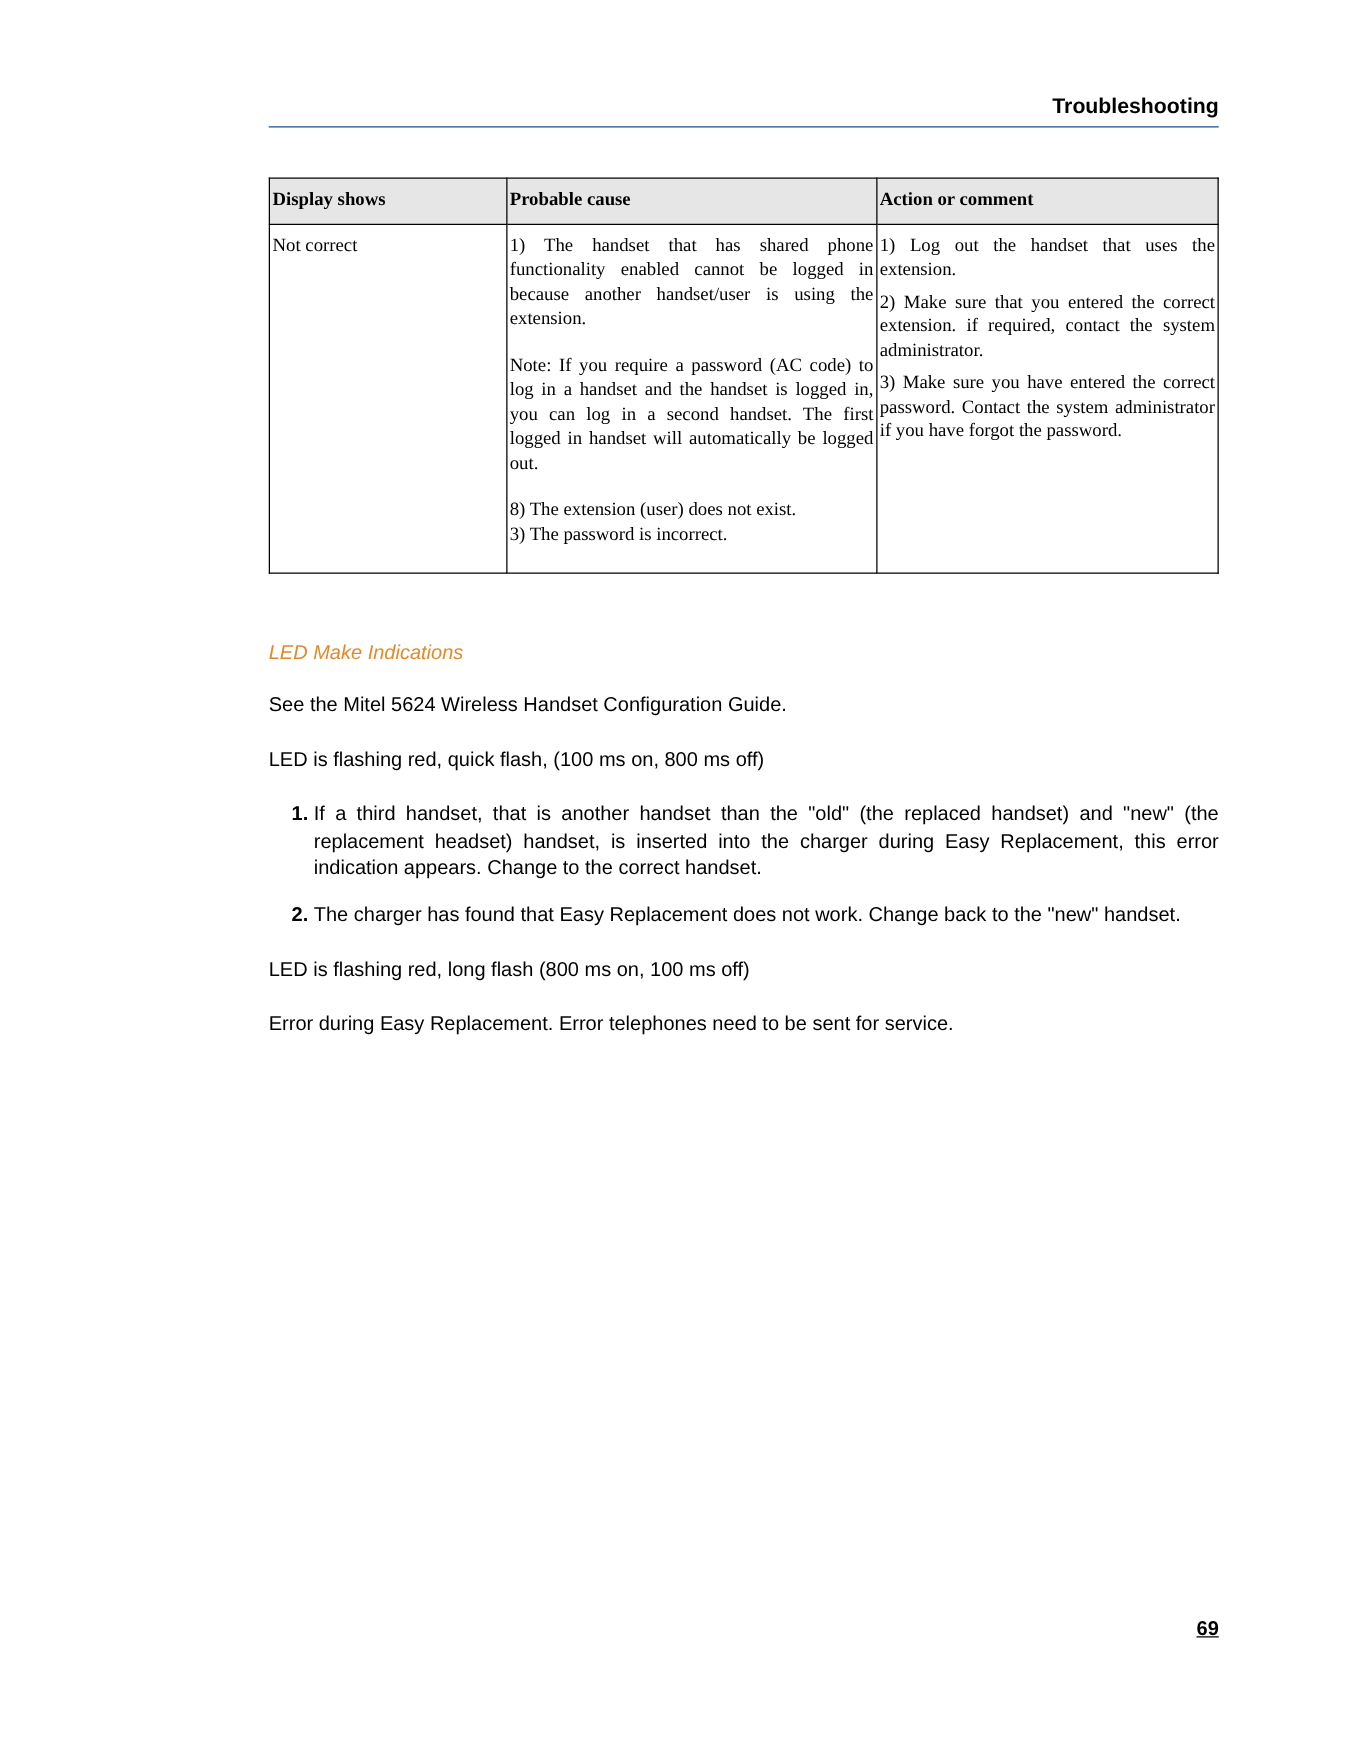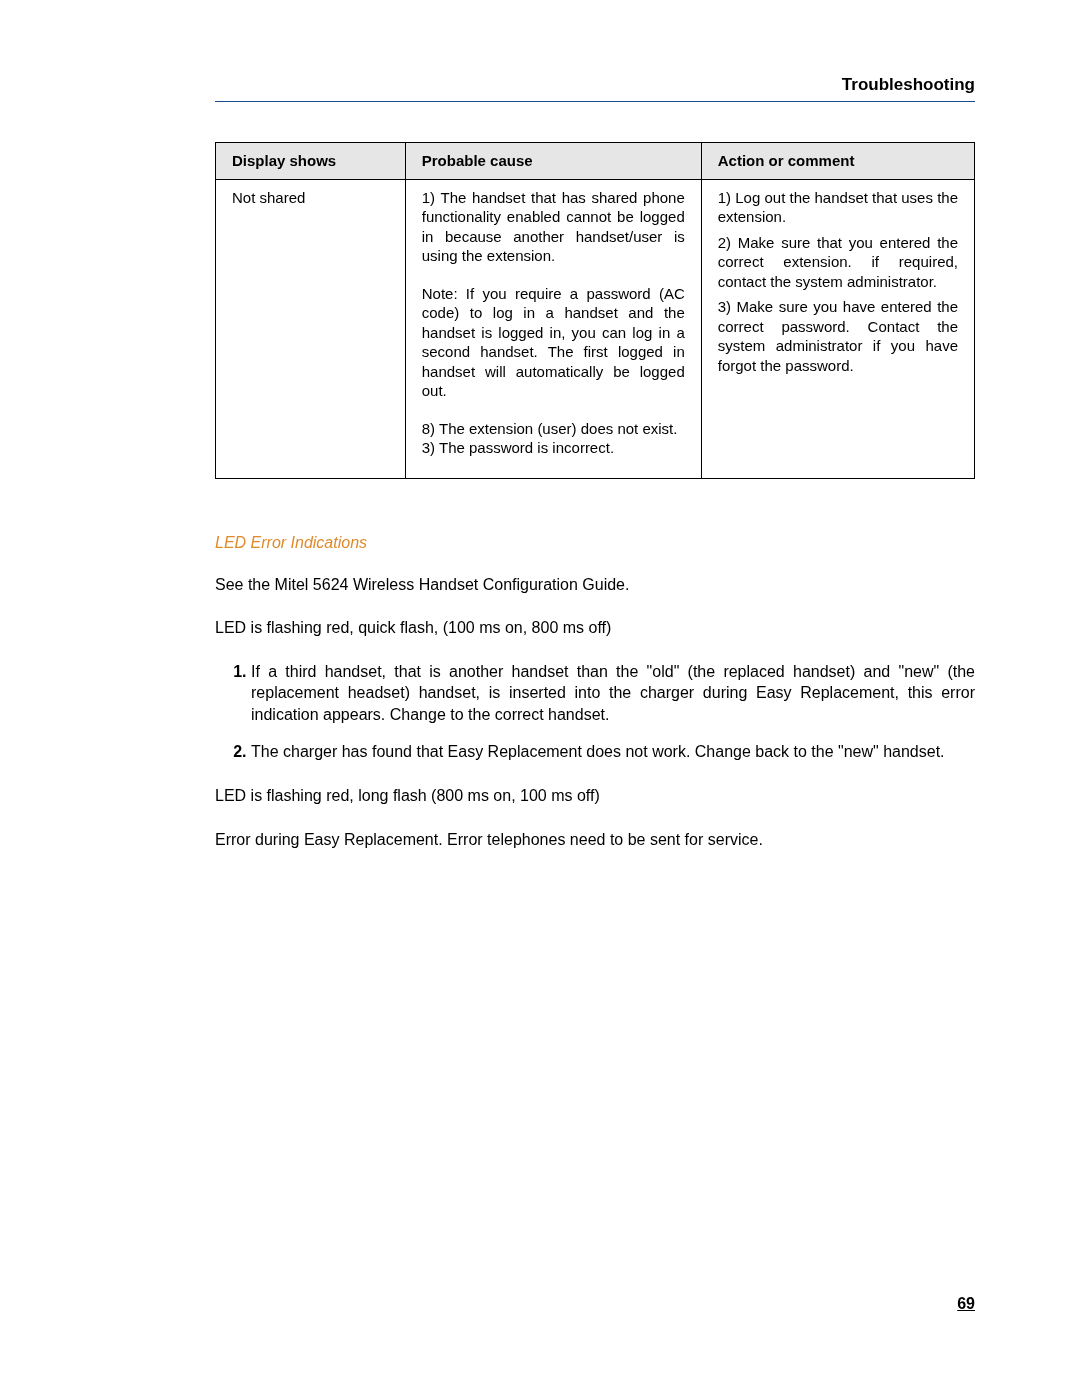--- a/index.html
+++ b/index.html
@@ -26,23 +26,24 @@
   }
   table.tbl {
     border-collapse: collapse;
     width: 100%;
     table-layout: fixed;
     font-size: 15px;
     line-height: 1.3;
   }
   table.tbl th, table.tbl td {
     border: 1px solid #000;
-    padding: 8px 16px;
+    padding: 8px 2px;
     text-align: left;
     vertical-align: top;
+    font-family: Liberation Serif, serif;
   }
   table.tbl th {
     background: #e6e6e6;
     font-weight: bold;
   }
   col.col1 { width: 25%; }
   col.col2 { width: 39%; }
   col.col3 { width: 36%; }
   .cell-block + .cell-block { margin-top: 18px; }
   .cell-line + .cell-line { margin-top: 4px; }
@@ -91,38 +92,38 @@
       </colgroup>
     <thead>
       <tr>
         <th>Display shows</th>
         <th>Probable cause</th>
         <th>Action or comment</th>
       </tr>
     </thead>
     <tbody>
       <tr>
-        <td>Not shared</td>
+        <td>Not correct</td>
         <td>
           <div class="cell-block" style="text-align:justify">1) The handset that has shared phone functionality enabled cannot be logged in because another handset/user is using the extension.</div>
           <div class="cell-block" style="text-align:justify">Note: If you require a password (AC code) to log in a handset and the handset is logged in, you can log in a second handset. The first logged in handset will automatically be logged out.</div>
           <div class="cell-block">8) The extension (user) does not exist.</div>
           <div class="cell-line">3) The password is incorrect.</div>
           <div style="height:12px"></div>
         </td>
         <td>
           <div class="cell-line" style="text-align:justify">1) Log out the handset that uses the extension.</div>
           <div class="cell-line" style="margin-top:6px;text-align:justify">2) Make sure that you entered the correct extension. if required, contact the system administrator.</div>
           <div class="cell-line" style="margin-top:6px;text-align:justify">3) Make sure you have entered the correct password. Contact the system administrator if you have forgot the password.</div>
         </td>
       </tr>
     </tbody>
   </table>
 
-  <div class="section-heading">LED Error Indications</div>
+  <div class="section-heading">LED Make Indications</div>
 
   <div class="body-text">
     <p>
       <span>See the </span><span class="ital">Mitel 5624 Wireless Handset Configuration Guide.</span>
     </p>
     <p>LED is flashing red, quick flash, (100 ms on, 800 ms off)</p>
   </div>
 
   <ol class="num-list">
     <li>If a third handset, that is another handset than the "old" (the replaced handset) and "new" (the replacement headset) handset, is inserted into the charger during Easy Replacement, this error indication appears. Change to the correct handset.</li>

